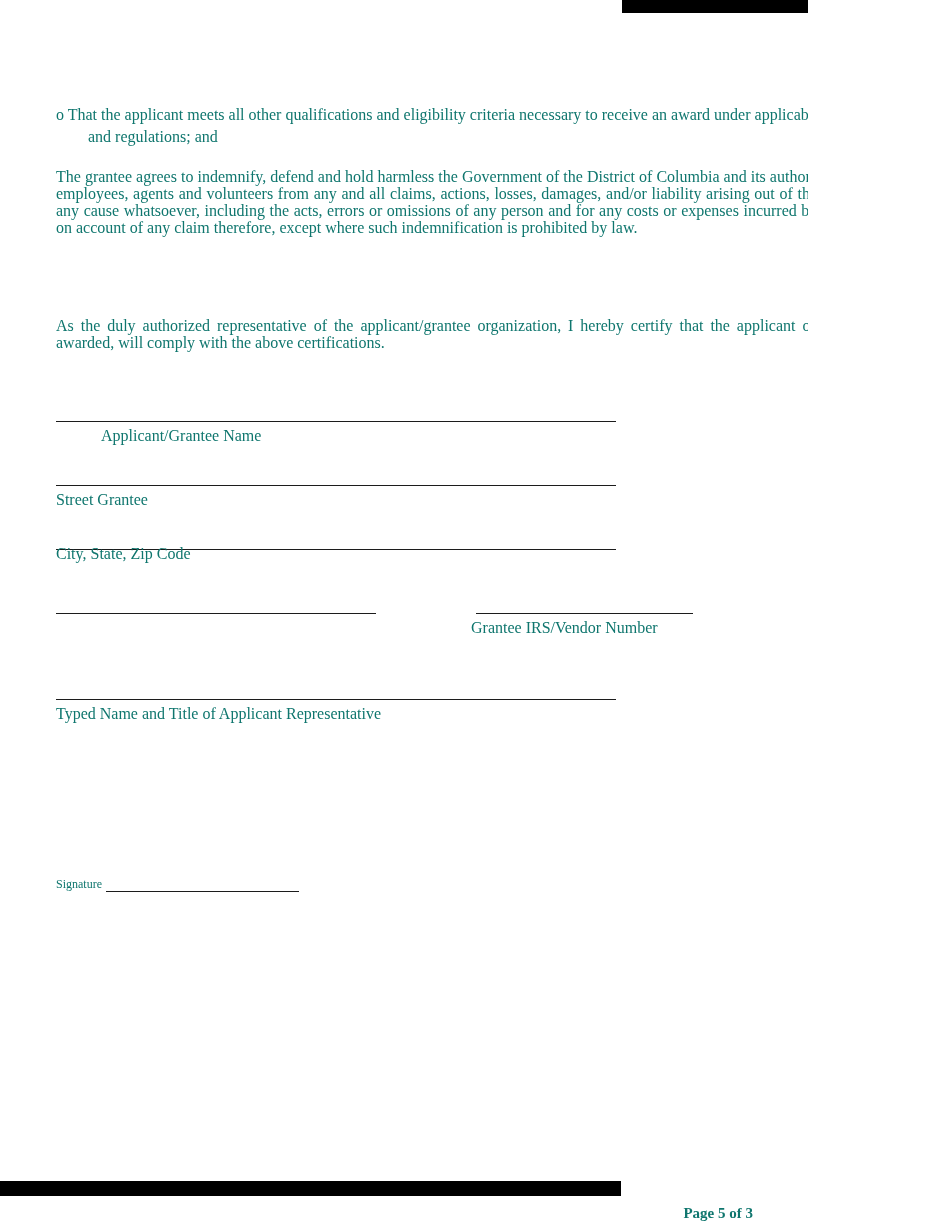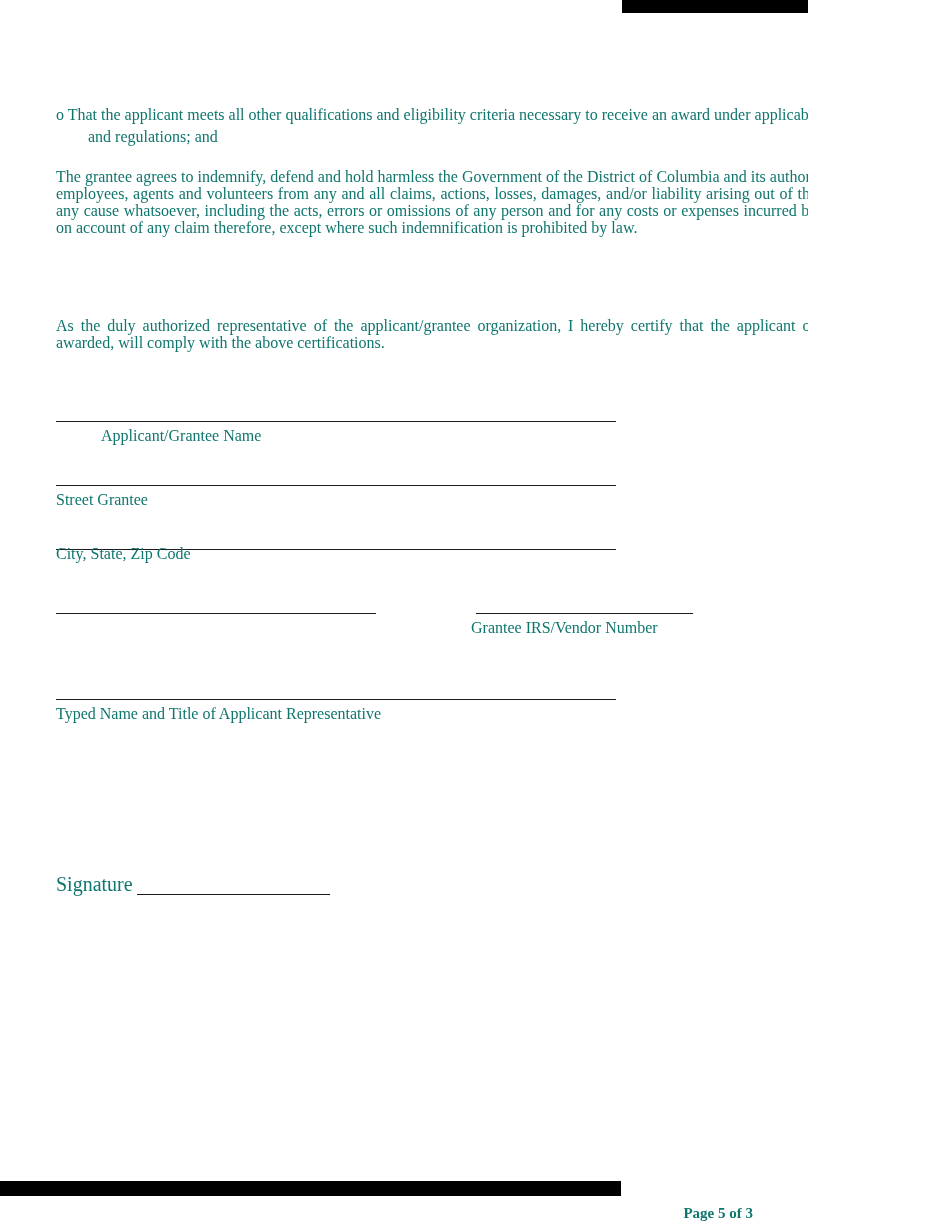--- a/index.html
+++ b/index.html
@@ -33,21 +33,21 @@
     position: absolute; height: 0;
     border-top: 1.6px solid #1c1c1c;
   }
   .flabel {
     position: absolute;
     font-size: 16px; line-height: 19px; white-space: nowrap;
   }
 
   .sig-block {
     position: absolute; top: 874px;
-    font-size: 20px; line-height: 20px; white-space: nowrap; text-align: right;
+    font-size: 12px; line-height: 20px; white-space: nowrap; text-align: right;
   }
   .sig-left { left: 56px; }
   .sig-right { left: 443px; }
   .blank-rule {
     display: inline-block; height: 16px;
     border-bottom: 1.6px solid #1c1c1c;
     vertical-align: -4px;
   }
   .rule-signature { width: 193px; margin-left: 4px; }
   .rule-date { width: 208px; }

